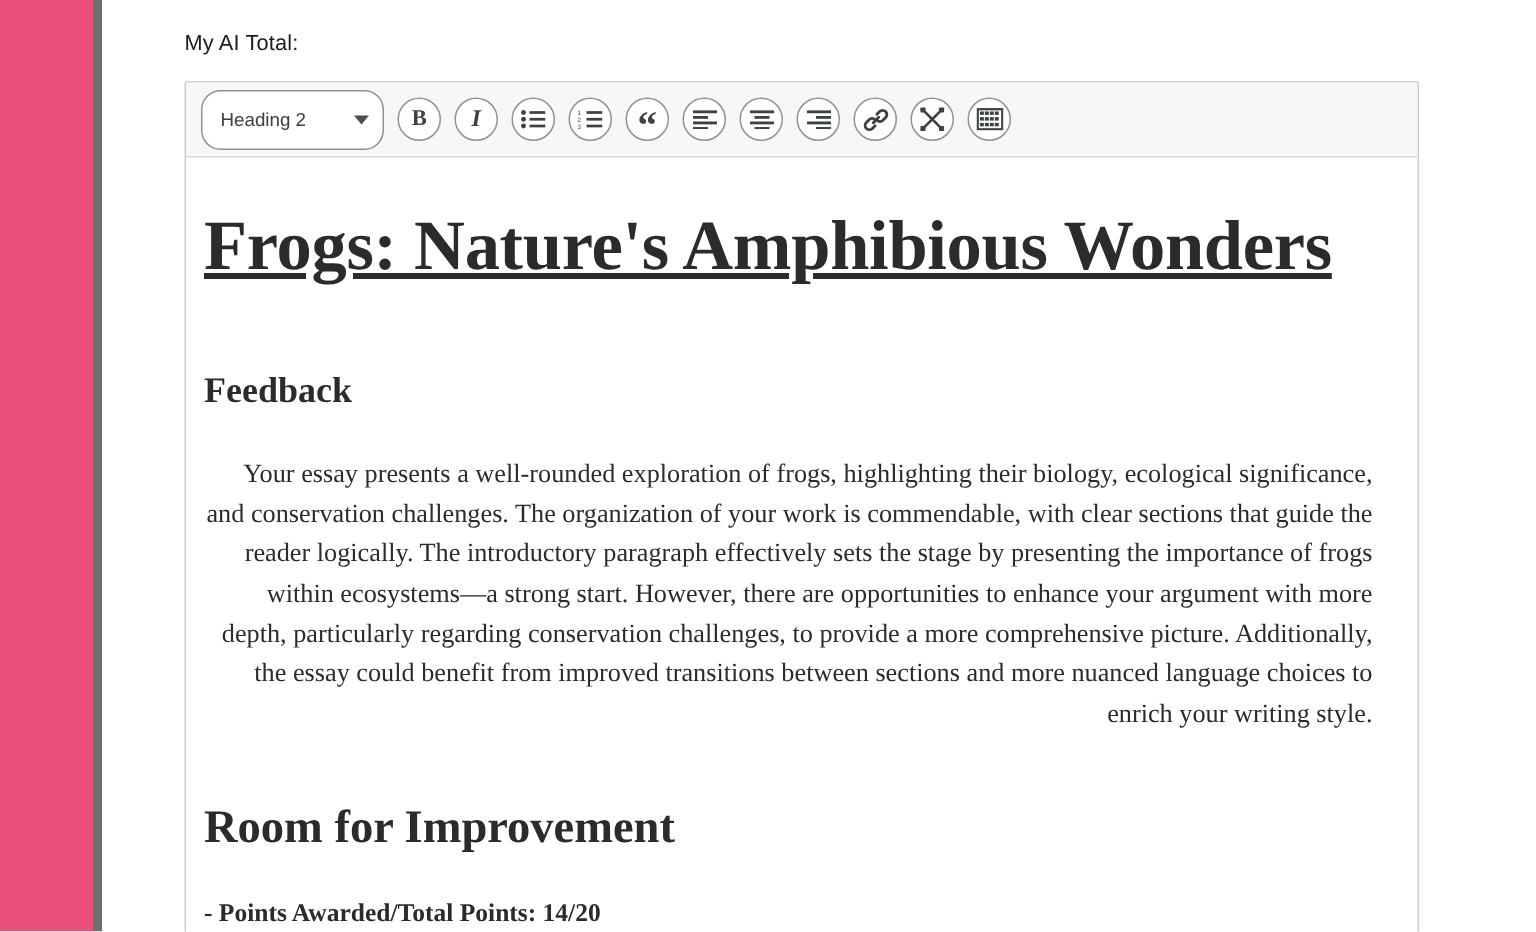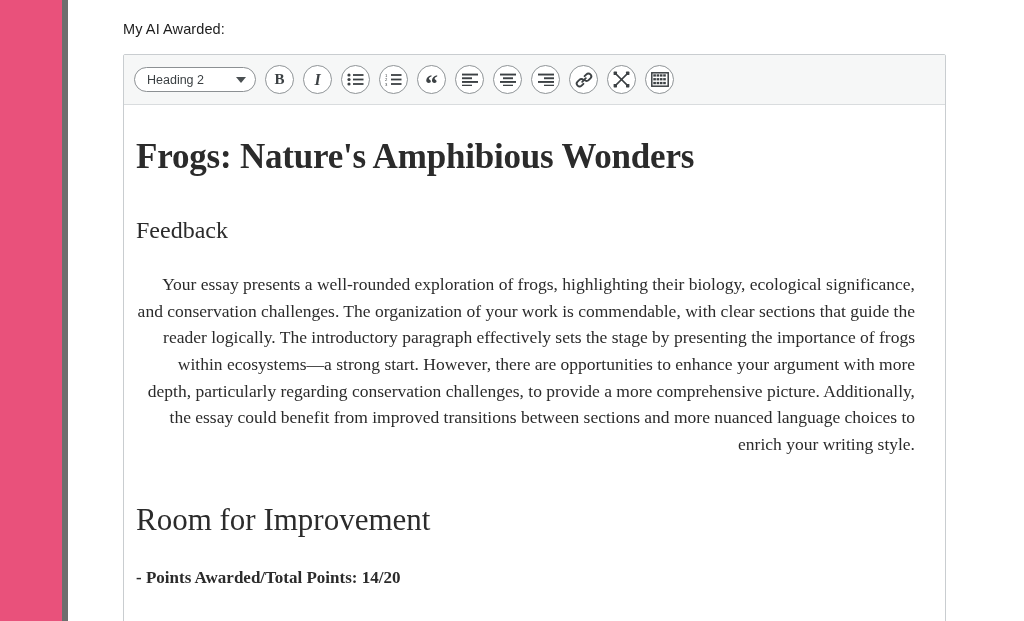--- a/index.html
+++ b/index.html
@@ -66,21 +66,21 @@
     height: 50px;
     display: flex;
     align-items: center;
     padding: 0 10px;
     gap: 9px;
     box-sizing: border-box;
   }
   
   .style-select {
     width: 122px;
-    height: 25px;
+    height: 40px;
     border: 1px solid #8c9093;
     border-radius: 13px;
     background: #ffffff;
     display: flex;
     align-items: center;
     justify-content: space-between;
     padding: 0 9px 0 12px;
     box-sizing: border-box;
     cursor: pointer;
   }
@@ -133,30 +133,31 @@
     line-height: 1;
     margin-top: 9px;
   }
   
   .doc {
     padding: 22px 30px 0 12px;
     font-family: "Liberation Serif", serif;
     color: #2b2b2b;
   }
   .doc h1 {
-    font-size: 35px;
+    font-size: 47px;
     font-weight: bold;
     margin: 8px 0 0 0;
     line-height: 1.25;
     letter-spacing: -0.2px;
+    text-decoration: underline;
   }
   .doc h2 {
     font-size: 24px;
-    font-weight: normal;
-    margin: 36px 0 0 0;
+    font-weight: bold;
+    margin: 52px 0 0 0;
     line-height: 1.25;
   }
   .doc h2.big {
     font-size: 31px;
     margin-top: 44px;
   }
   .doc h3 {
     font-size: 19px;
     font-weight: bold;
     margin: 32px 0 0 0;
@@ -179,21 +180,21 @@
 </head>
 <body>
 
 <div id="page">
 
   <div class="left-rail"></div>
   <div class="rail-divider"></div>
 
   <div class="content">
 
-    <div class="output-label">My AI Awarded:</div>
+    <div class="output-label">My AI Total:</div>
 
     <div class="editor">
 
       <div class="toolbar">
 
         <div class="style-select">
           <span class="style-select-label">Heading 2</span>
           <span class="caret"></span>
         </div>
 

